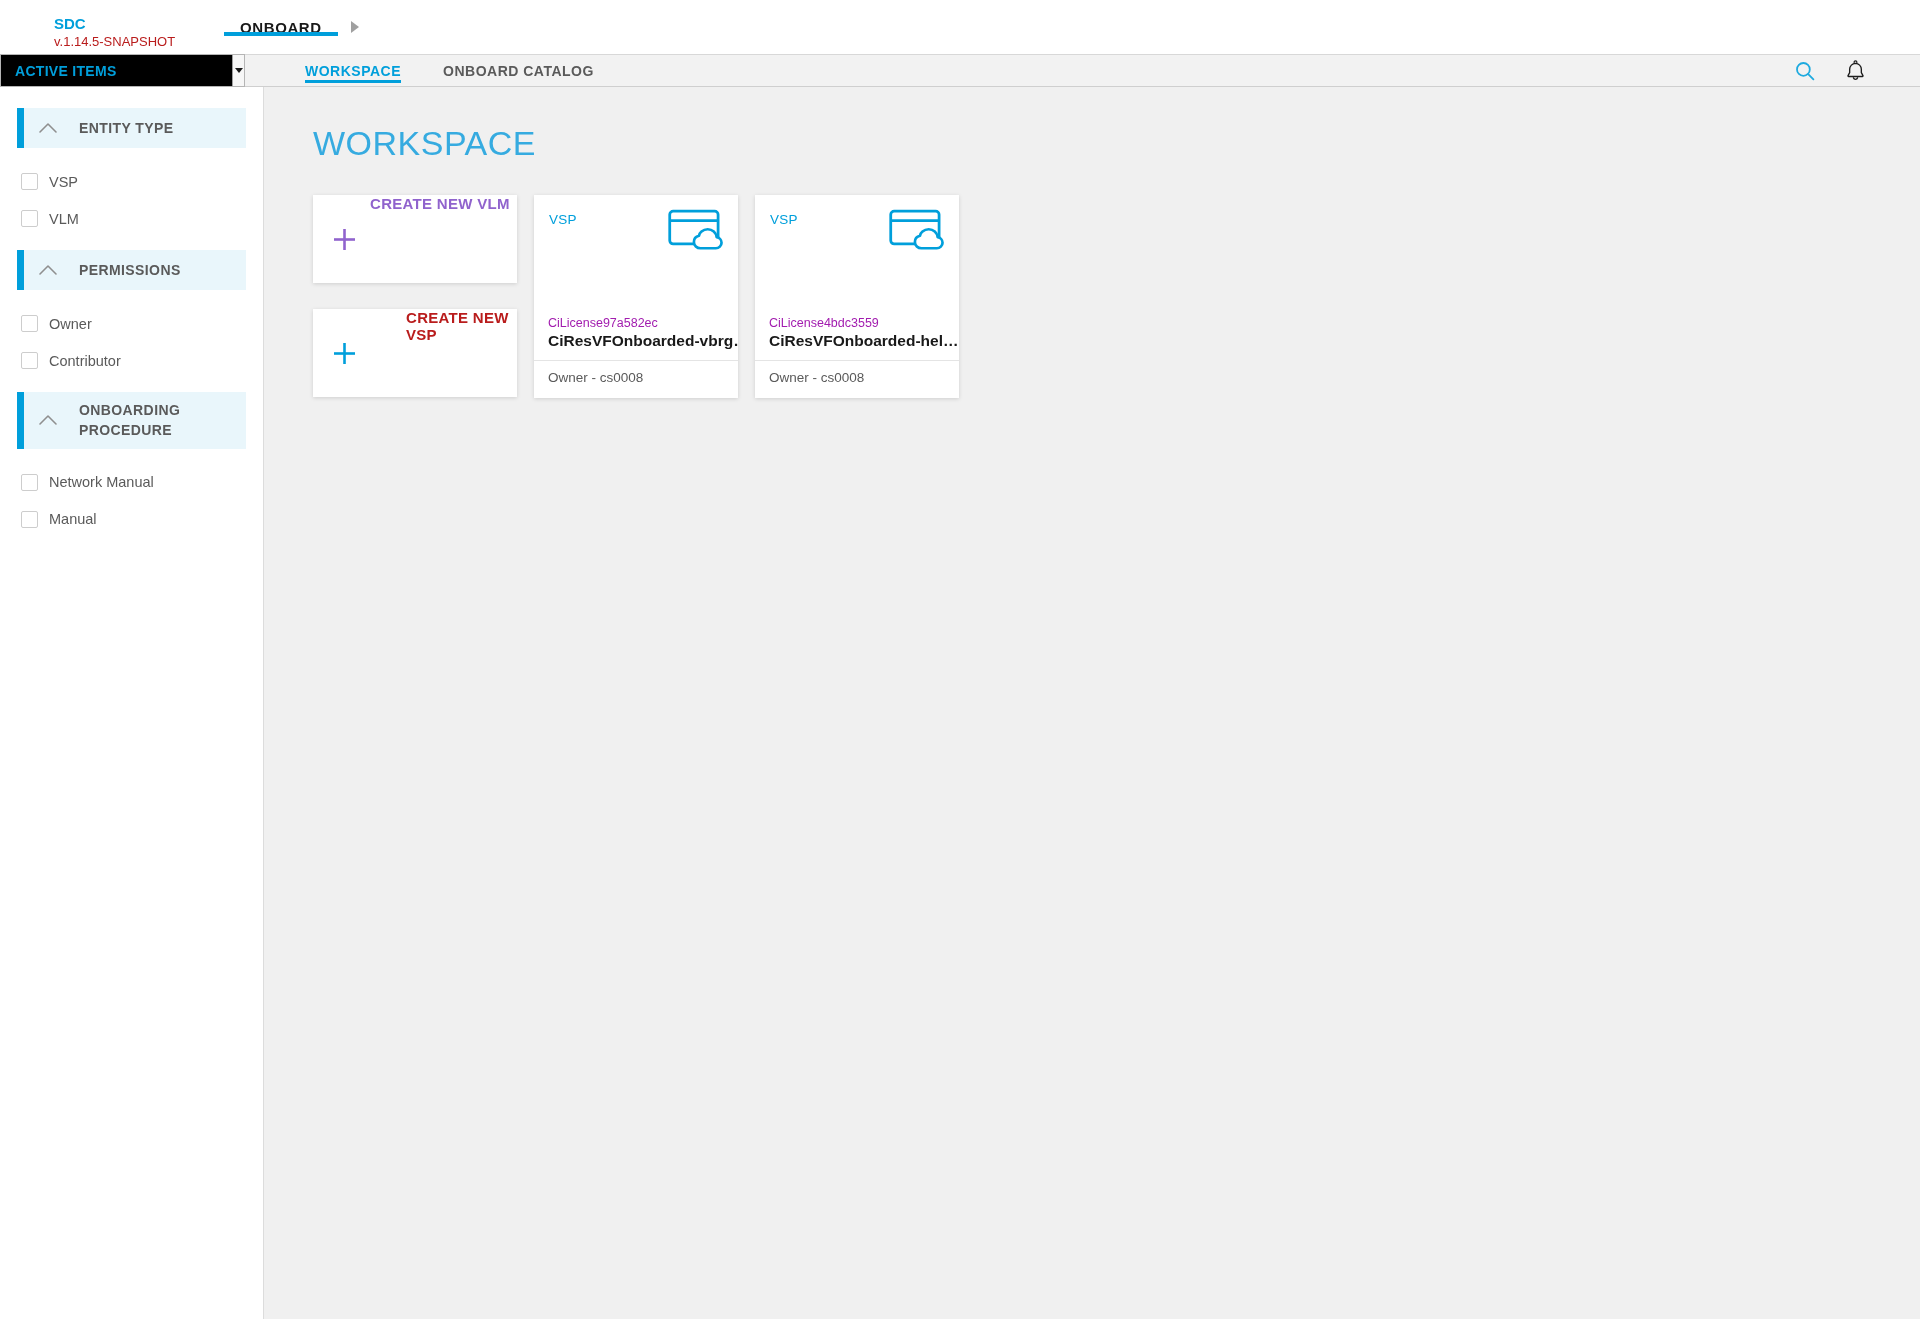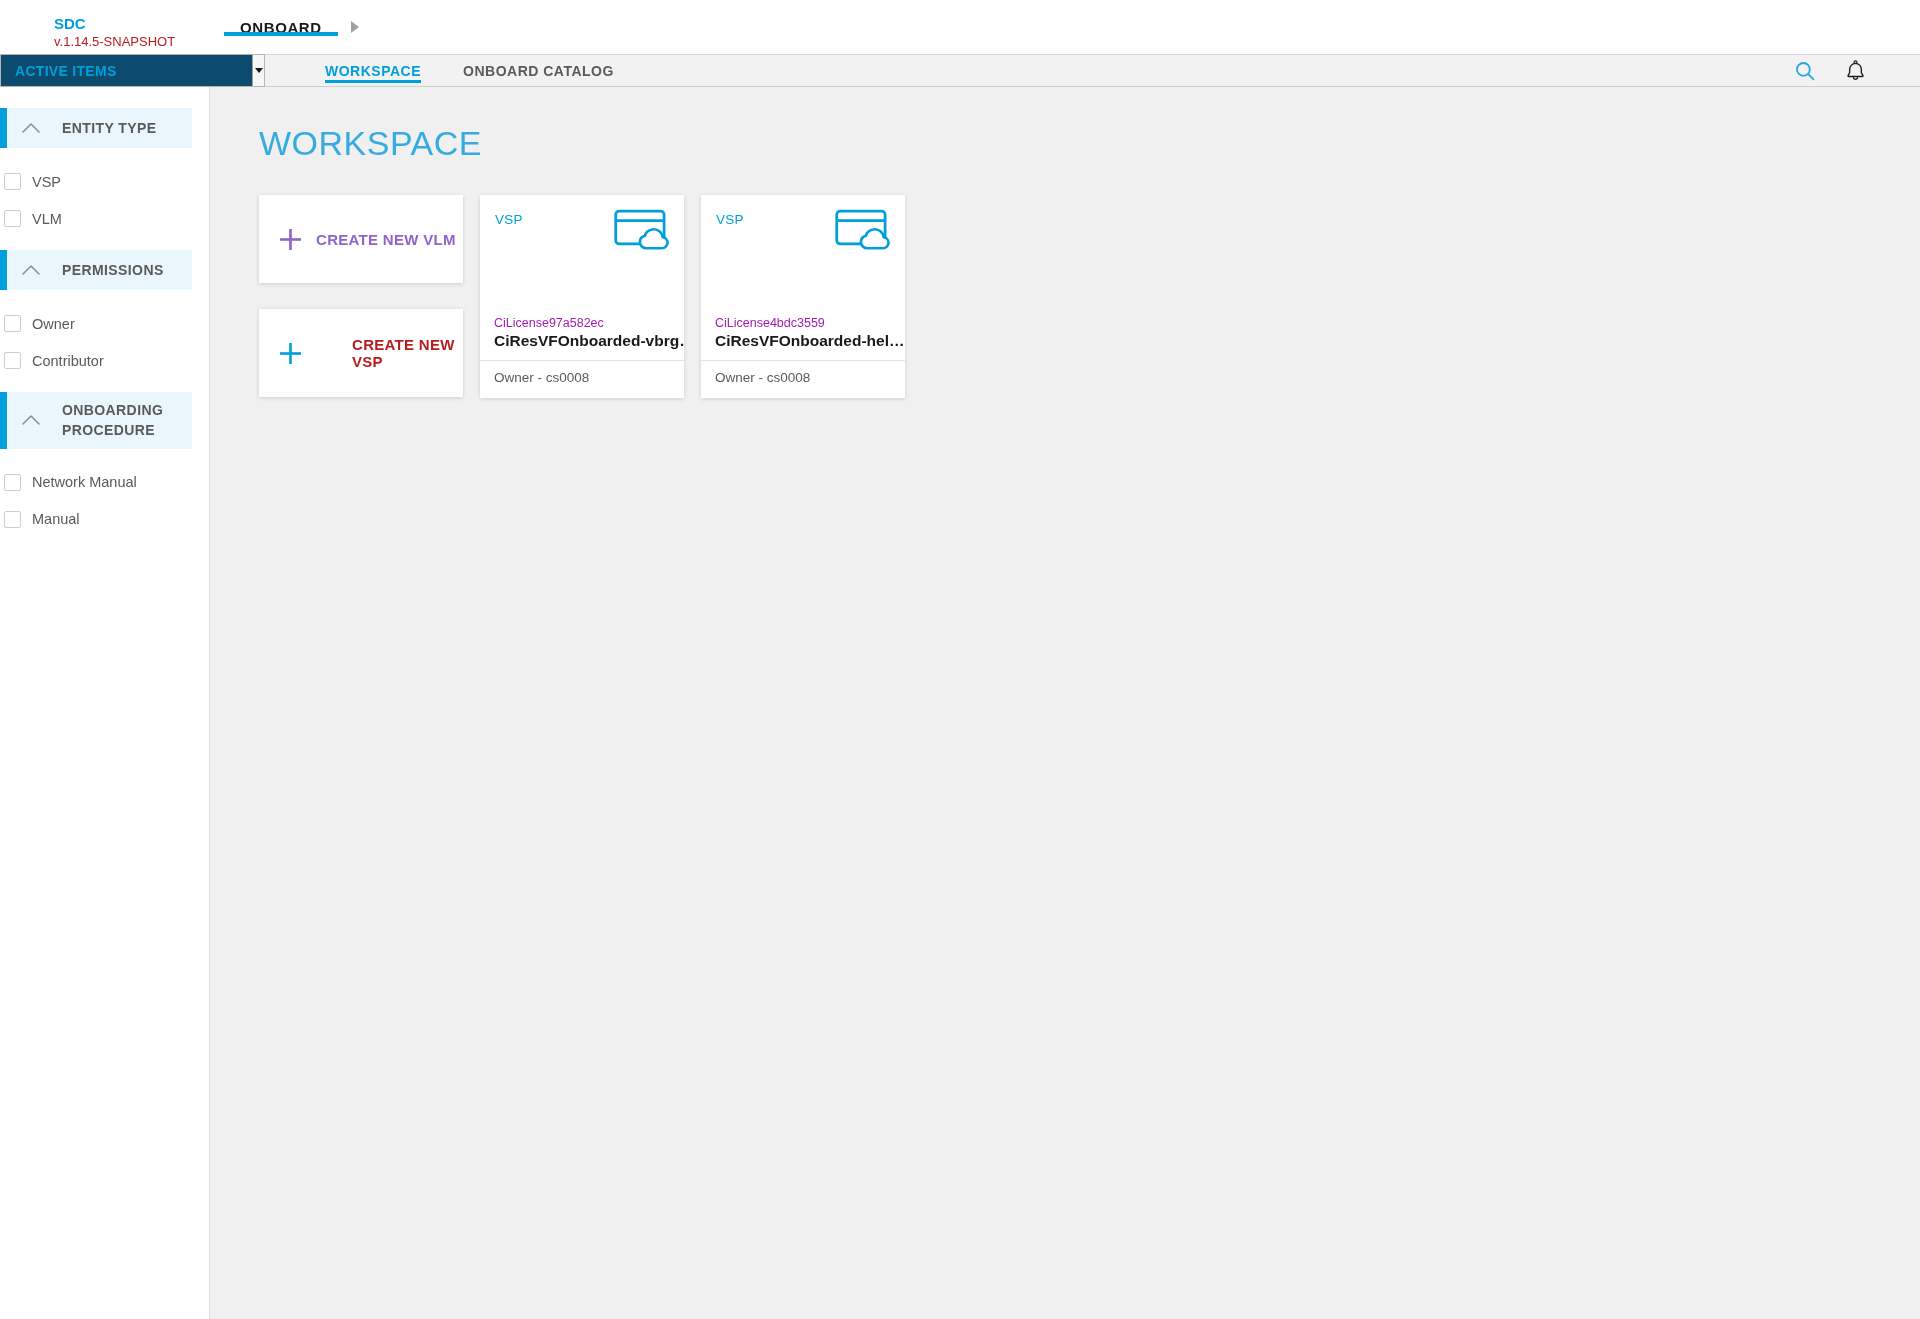--- a/index.html
+++ b/index.html
@@ -14,21 +14,21 @@
   .main-nav { display:flex; align-items:stretch; margin-left:22px; }
   .nav-tab { position:relative; display:flex; align-items:center; padding:0 16px;
     font-size:15px; font-weight:600; letter-spacing:.6px; color:#191919; cursor:pointer; }
   .nav-tab .underline { position:absolute; left:0; right:0; bottom:0; height:4px; background:#009fdb; }
   .nav-arrow { display:flex; align-items:center; margin-left:13px; cursor:pointer; }
   .nav-arrow .tri { width:0; height:0; border-top:6px solid transparent;
     border-bottom:6px solid transparent; border-left:8px solid #a0a0a0; }
 
   
   .subheader { height:33px; display:flex; align-items:stretch; }
-  .active-items { width:265px; background:#0c4a6e; border:1px solid #b5b5b5;
+  .active-items { width:245px; background:#000000; border:1px solid #b5b5b5;
     display:flex; align-items:stretch; cursor:pointer; }
   .active-items-label { flex:1; display:flex; align-items:center; padding-left:14px;
     color:#009fdb; font-size:14px; font-weight:600; letter-spacing:.3px; }
   .select-strip { width:12px; border-left:1px solid #9f9f9f; background:#f7f7f7;
     display:flex; align-items:center; justify-content:center; }
   .select-strip .tri { width:0; height:0; border-left:4px solid transparent;
     border-right:4px solid transparent; border-top:5px solid #1a1a1a; }
   .toolbar { flex:1; background:#f2f2f2; border-top:1px solid #d8d8d8;
     border-bottom:1px solid #cfcfcf; display:flex; align-items:stretch; }
   .tb-tab { position:relative; display:flex; align-items:center; margin-left:60px;
@@ -37,39 +37,39 @@
   .tb-tab.second { margin-left:42px; }
   .tb-tab.active { color:#009fdb; }
   .tb-tab.active .underline { position:absolute; left:0; right:0; bottom:3px; height:3px; background:#009fdb; }
   .tb-spacer { flex:1; }
   .tb-icon { display:flex; align-items:center; justify-content:center; width:26px; cursor:pointer; }
   .tb-icon.search { margin-right:24px; }
   .tb-icon.bell { margin-right:52px; }
 
   
   .body-wrap { display:flex; height:1232px; }
-  .sidebar { width:210px; background:#fff; border-right:1px solid #dcdcdc; padding:21px 17px 0 0; }
+  .sidebar { width:264px; background:#fff; border-right:1px solid #dcdcdc; padding:21px 17px 0 17px; }
   .filter-section { margin-bottom:9px; }
   .filter-header { background:#e9f6fb; border-left:7px solid #009fdb; min-height:40px;
     display:flex; align-items:center; padding:8px 8px 8px 14px; cursor:pointer; }
   .filter-header .chev { display:flex; align-items:center; margin-right:21px; }
   .filter-title { color:#5a5a5a; font-size:14px; font-weight:600; letter-spacing:.4px;
     line-height:1.45; text-transform:uppercase; }
   .filter-items { padding:5px 0 14px 4px; }
   .filter-item { display:flex; align-items:center; margin-top:20px; cursor:pointer; }
   .checkbox { width:17px; height:17px; border:1px solid #cdcdcd; border-radius:2px; background:#fff; flex:none; }
   .filter-item-label { margin-left:11px; color:#5a5a5a; font-size:14.5px; }
 
   .main { flex:1; background:#f0f0f0; padding:37px 0 0 49px; }
   .page-title { font-size:34px; font-weight:300; color:#36abe0; letter-spacing:.5px; margin-bottom:32px; }
 
   .cards-row { display:flex; gap:17px; }
   .create-col { display:flex; flex-direction:column; gap:26px; width:204px; }
   .create-card { height:88px; background:#fff; box-shadow:0 1px 4px rgba(0,0,0,.14);
-    display:flex; align-items:center; padding-left:19px; cursor:pointer; }
+    display:flex; padding-left:19px; cursor:pointer; }
   .create-card .plus { margin-right:13px; display:flex; align-items:center; }
   .create-label { font-size:15px; font-weight:700; letter-spacing:.3px; }
   .create-card.vlm .create-label { color:#9063cd; }
   .create-card.vsp .create-label { color:#b91c1c;margin-left:36px; }
 
   .item-card { width:204px; height:203px; background:#fff; box-shadow:0 1px 4px rgba(0,0,0,.14);
     display:flex; flex-direction:column; cursor:pointer; }
   .item-card-head { display:flex; justify-content:space-between; align-items:flex-start;
     padding:14px 13px 0 15px; }
   .item-type { color:#009fdb; font-size:13.5px; letter-spacing:.3px; padding-top:3px; }

